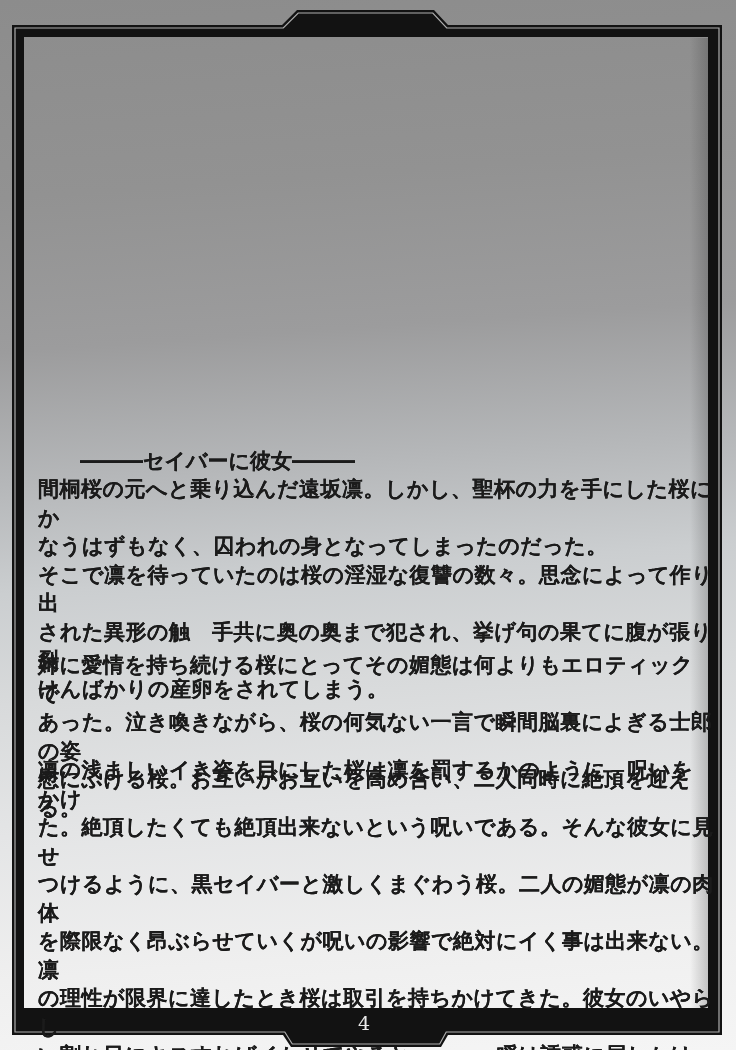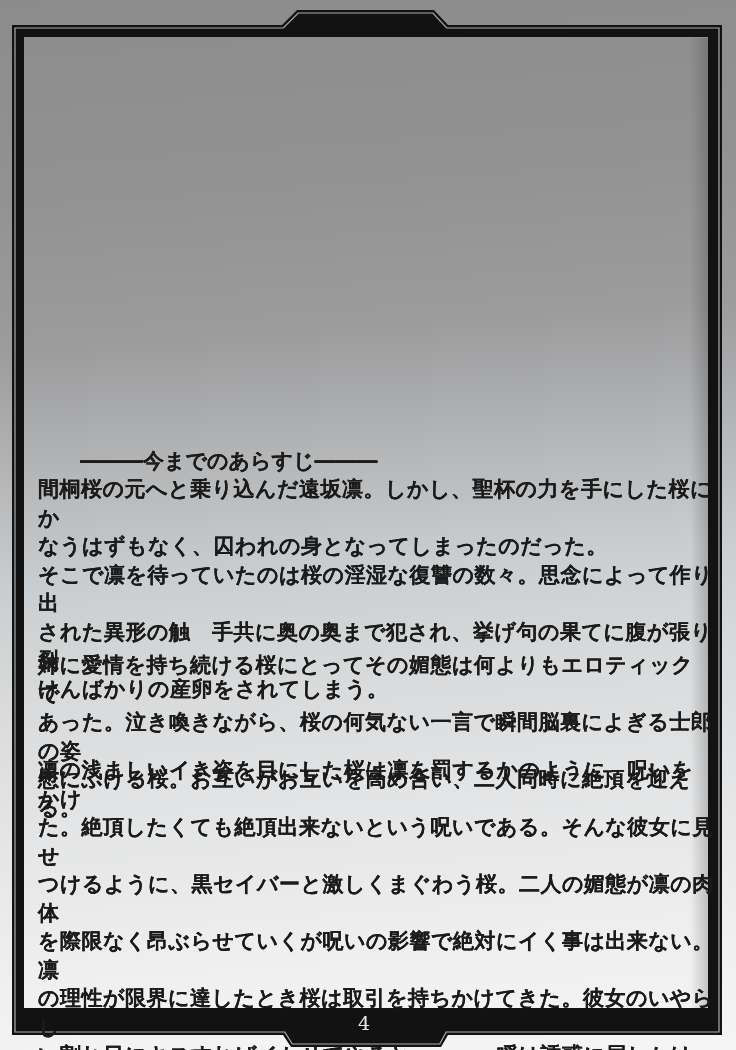--- a/index.html
+++ b/index.html
@@ -82,21 +82,21 @@
 <body>
 
 <svg class="frame-svg" viewBox="0 0 736 1050" xmlns="http://www.w3.org/2000/svg">
   <path fill="#121212" fill-rule="evenodd" d="M12,25 H282 L297,10 H434 L448,25 H722 V1035 H448 L441,1047 H291 L283,1035 H12 Z
            M24,37 H708 V1008 H24 Z"></path>
   <path fill="none" stroke="#c9c9c9" stroke-width="1.2" opacity="0.85" d="M15,28 H283.3 L298.2,13 H432.8 L446.7,28 H719 V1032 H446.2 L439.7,1044 H292.3 L284.8,1032 H15 Z"></path>
 </svg>
 
 <div class="right-shadow"></div>
 
-<div class="txt heading">―――今までのあらすじ―――</div>
+<div class="txt heading">―――セイバーに彼女―――</div>
 
 <div class="txt para p1">間桐桜の元へと乗り込んだ遠坂凛。しかし、聖杯の力を手にした桜にか
 なうはずもなく、囚われの身となってしまったのだった。
 そこで凛を待っていたのは桜の淫湿な復讐の数々。思念によって作り出
 された異形の触　手共に奥の奥まで犯され、挙げ句の果てに腹が張り裂
 けんばかりの産卵をされてしまう。</div>
 
 <div class="txt para p2">姉に愛情を持ち続ける桜にとってその媚態は何よりもエロティックで
 あった。泣き喚きながら、桜の何気ない一言で瞬間脳裏によぎる士郎の姿
 慰にふける桜。お互いがお互いを高め合い、二人同時に絶頂を迎える。</div>

